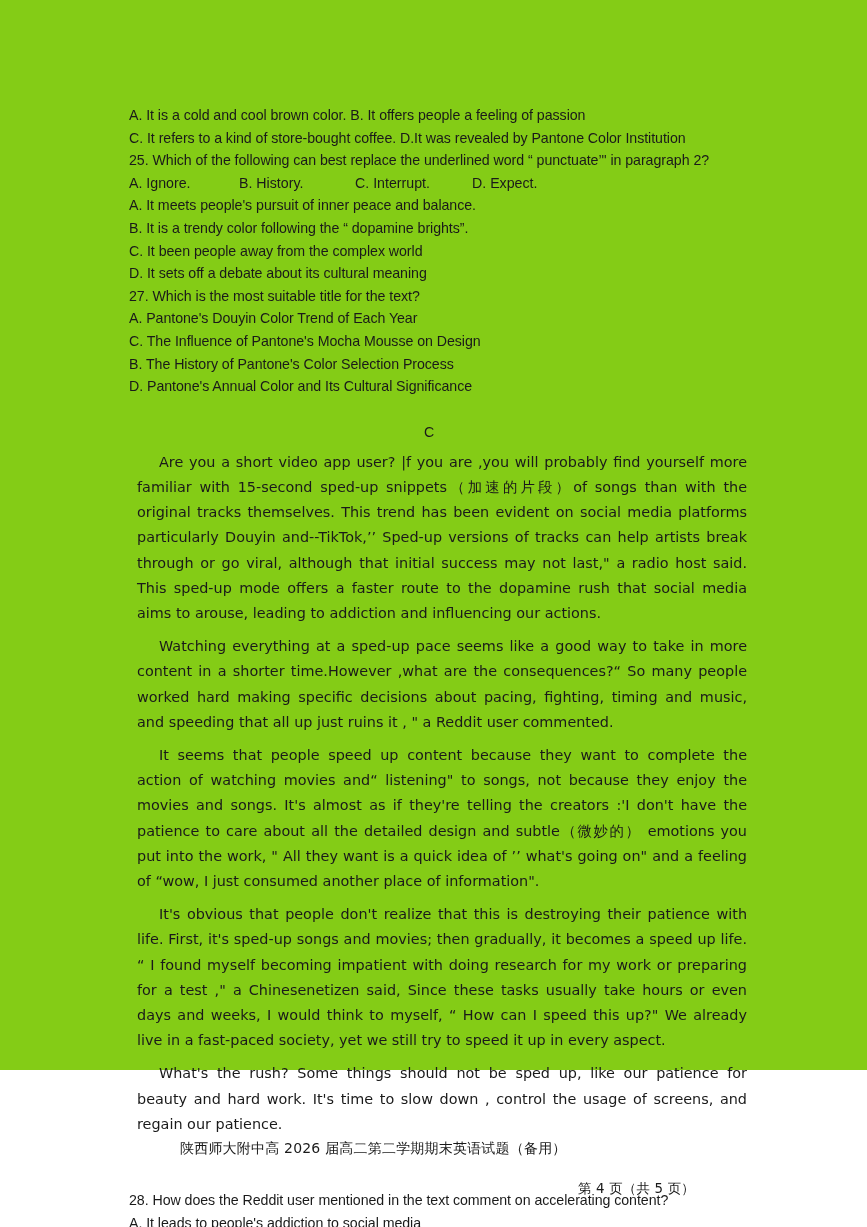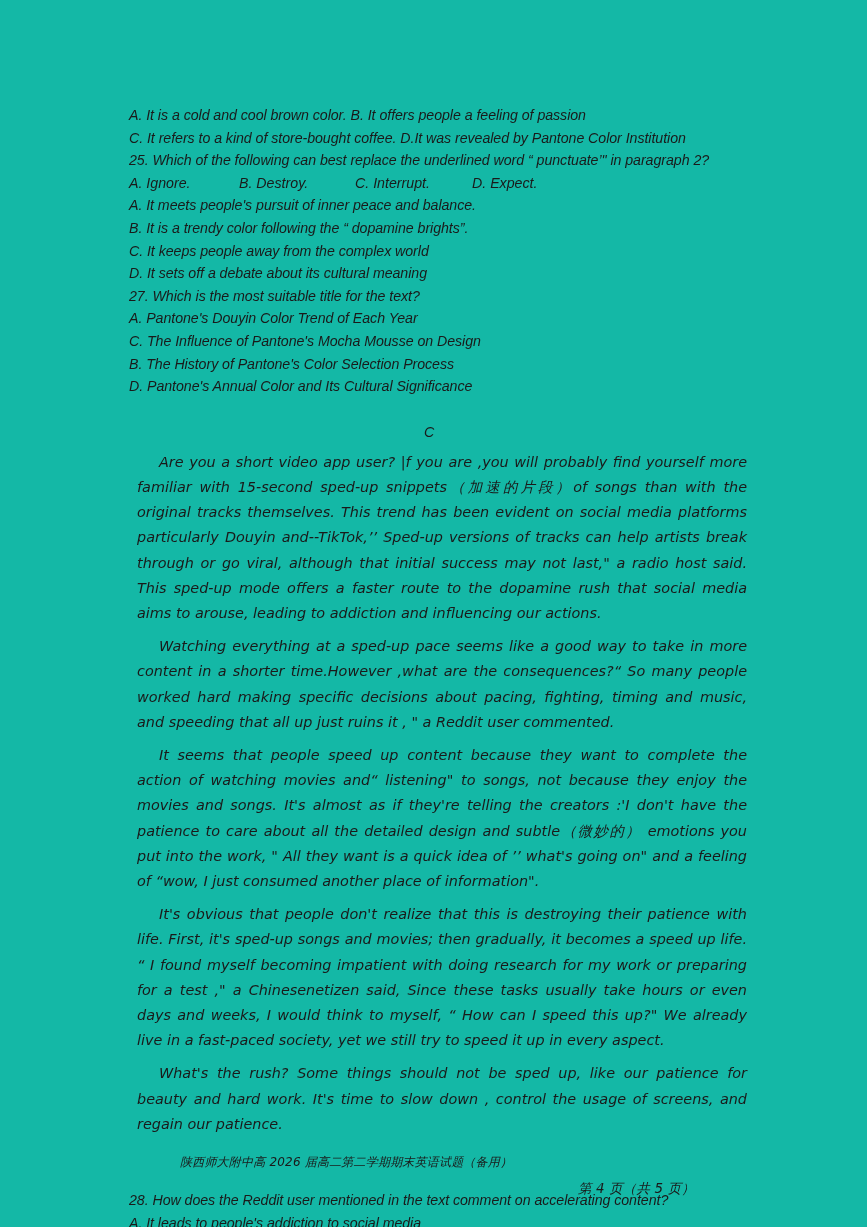--- a/index.html
+++ b/index.html
@@ -12,23 +12,22 @@
     height: 1227px;
     position: relative;
     font-family: "Liberation Sans", "DejaVu Sans", sans-serif;
     color: #1a1a1a;
     overflow: hidden;
   }
   .page {
     position: absolute;
     left: 0; top: 0;
     width: 867px;
-    height: 1227px;
-    background: #14b8a6;
-    font-style: italic;
+    height: 1070px;
+    background: #84cc16;
   }
   .content {
     position: absolute;
     left: 129px;
     top: 104px;
     width: 610px;
   }
   
   .qline {
     font-size: 14.2px;
@@ -80,22 +79,22 @@
   .footer {
     position: absolute;
     left: 0;
     top: 1136px;
     width: 867px;
     height: 24px;
   }
   .footer-title {
     position: absolute;
     left: 180px;
-    top: 16px;
-    font-size: 12px;
+    top: 2px;
+    font-size: 14px;
     line-height: 20px;
     font-family: "DejaVu Sans", sans-serif;
     white-space: nowrap;
     letter-spacing: 0.2px;
   }
   .footer-page {
     position: absolute;
     left: 578px;
     top: 0;
     font-size: 13.4px;
@@ -112,28 +111,28 @@
 <div class="page">
 
   <div class="content">
 
     <div class="qline">A. It is a cold and cool brown color. B. It offers people a feeling of passion</div>
     <div class="qline">C. It refers to a kind of store-bought coffee. D.It was revealed by Pantone Color Institution</div>
 
     <div class="qline">25. Which of the following can best replace the underlined word “ punctuate’" in paragraph 2?</div>
     <div class="optrow">
       <span class="opt o1">A. Ignore.</span>
-      <span class="opt o2">B. Destroy.</span>
+      <span class="opt o2">B. History.</span>
       <span class="opt o3">C. Interrupt.</span>
       <span class="opt o4">D. Expect.</span>
     </div>
 
     <div class="qline">A. It meets people's pursuit of inner peace and balance.</div>
     <div class="qline">B. It is a trendy color following the “ dopamine brights”.</div>
-    <div class="qline">C. It keeps people away from the complex world</div>
+    <div class="qline">C. It been people away from the complex world</div>
     <div class="qline">D. It sets off a debate about its cultural meaning</div>
 
     <div class="qline">27. Which is the most suitable title for the text?</div>
     <div class="qline">A. Pantone's Douyin Color Trend of Each Year</div>
     <div class="qline">C. The Influence of Pantone's Mocha Mousse on Design</div>
     <div class="qline">B. The History of Pantone's Color Selection Process</div>
     <div class="qline">D. Pantone's Annual Color and Its Cultural Significance</div>
 
     <div class="sec-letter">C</div>
 

